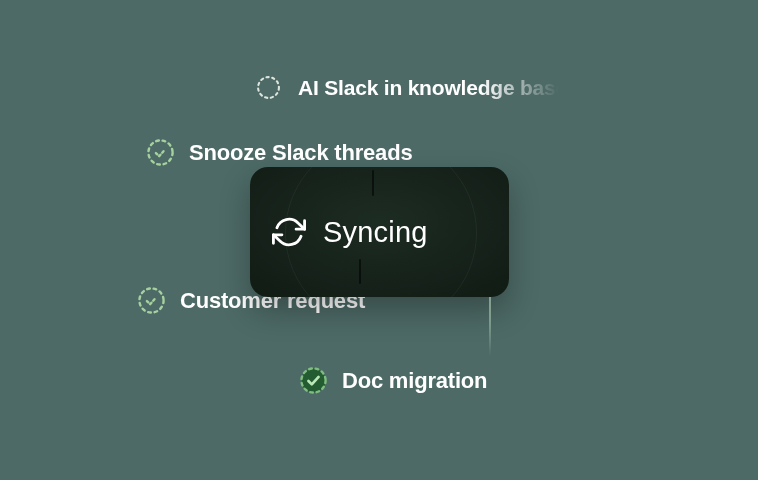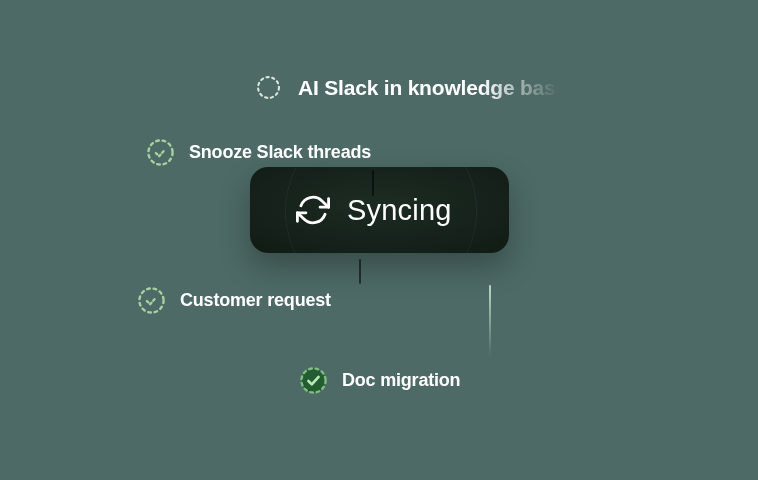--- a/index.html
+++ b/index.html
@@ -11,47 +11,47 @@
     font-family:"Liberation Sans", sans-serif;
   }
   .task-row{
     position:absolute;
     display:flex;align-items:center;
     z-index:1;
   }
   .task-label{
     color:#ffffff;
     font-weight:700;
-    font-size:18px;
+    font-size:22px;
     letter-spacing:-0.2px;
     white-space:nowrap;
   }
   .icon{display:inline-flex;align-items:center;justify-content:center;flex:0 0 auto;}
   .icon svg{display:block;}
 
   .row1{left:256px;top:75px;gap:17px;}
   .row1 .task-label{font-size:21px;}
   .row2{left:146px;top:138px;gap:14px;}
   .row3{left:137px;top:286px;gap:14px;}
   .row4{left:299px;top:366px;gap:14px;}
 
   .fade{
     -webkit-mask-image:linear-gradient(to right,#000 68%,transparent 97%);
             mask-image:linear-gradient(to right,#000 68%,transparent 97%);
   }
 
   .sync-card{
     position:absolute;
     left:250px;top:167px;
-    width:259px;height:86px;
+    width:259px;height:130px;
     border-radius:18px;
     background:radial-gradient(140% 150% at 50% 42%, #1d2c23 0%, #121d16 45%, #0b130e 100%);
     box-shadow:0 14px 30px rgba(0,0,0,0.28);
     display:flex;align-items:center;
-    padding-left:46px;gap:17px;
+    padding-left:22px;gap:17px;
     box-sizing:border-box;
     z-index:2;
     overflow:hidden;
   }
   .sync-card::after{
     content:"";
     position:absolute;
     left:50%;top:50%;
     width:190px;height:190px;
     margin:-95px 0 0 -95px;

